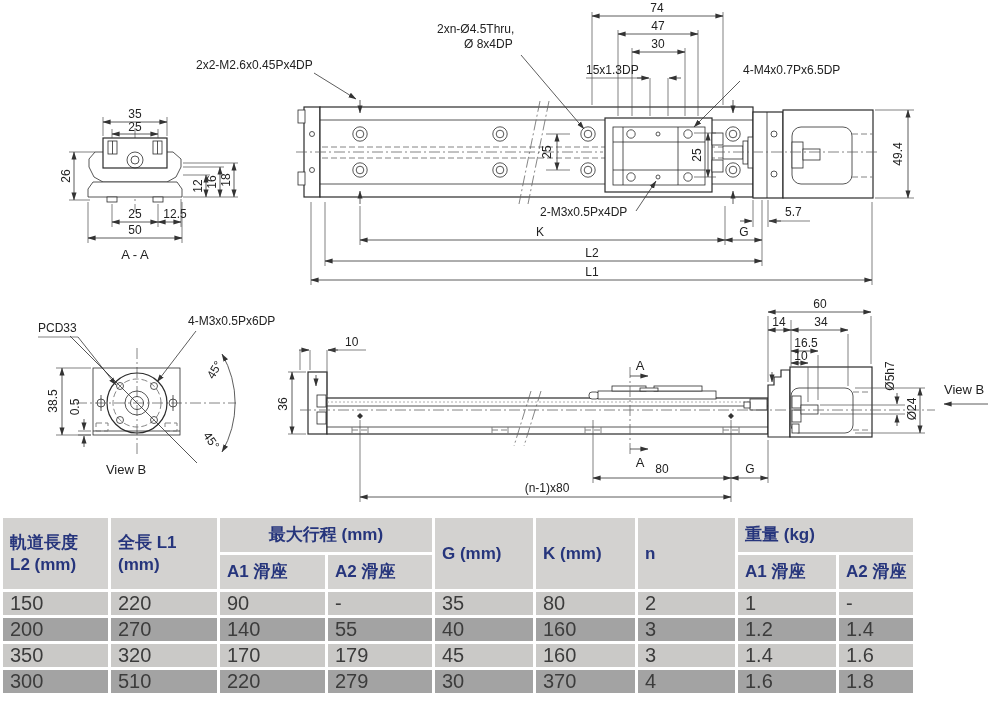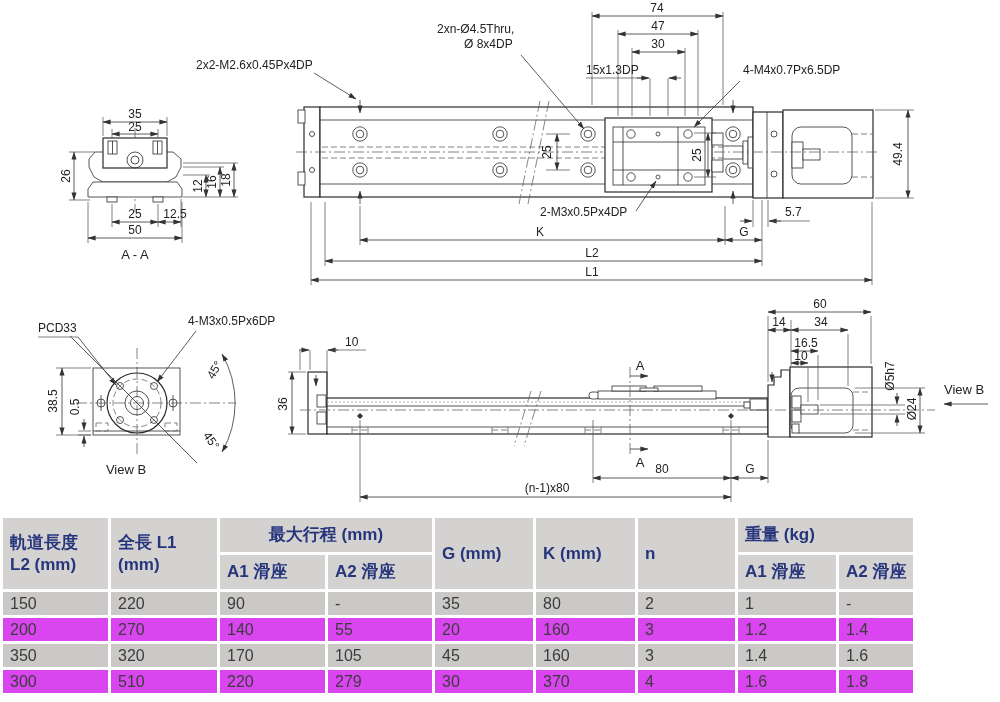--- a/index.html
+++ b/index.html
@@ -16,23 +16,23 @@
   .dot{stroke:#999;stroke-width:0.8;fill:none;stroke-dasharray:2 2;}
   .dt{font-size:12px;}
   .lb{font-size:13px;}
   .mid{text-anchor:middle;}
   
   table.spec{border-collapse:separate;border-spacing:3px;width:916px;table-layout:fixed;margin-top:0px;}
   table.spec td{overflow:hidden;white-space:nowrap;}
   td.hc{background:#d3d2d0;color:#26357c;font-weight:bold;font-size:17px;padding:1px 7px;vertical-align:middle;line-height:1.25;}
   td.hc.cen{text-align:center;}
   tr.hr td{height:32px;}
-  tr.dr td{height:23px;font-size:16px;color:#3c3c3c;padding:0 7px;vertical-align:middle;}
+  tr.dr td{height:23px;font-size:20px;color:#3c3c3c;padding:0 7px;vertical-align:middle;}
   tr.dr.odd td{background:#cac9c7;}
-  tr.dr.even td{background:#d946ef;}
+  tr.dr.even td{background:#a3a3a3;}
 </style>
 </head>
 <body>
 
 
 
 <svg width="1000" height="511" viewBox="0 0 1000 511">
   <defs>
     <marker id="m" viewBox="0 0 10 10" refX="9.5" refY="5" markerWidth="10" markerHeight="10" orient="auto-start-reverse">
       <path d="M0,1.8 L10,5 L0,8.2 z" fill="#333"></path>
@@ -418,31 +418,31 @@
     <td>80</td>
     <td>2</td>
     <td>1</td>
     <td>-</td>
   </tr>
   <tr class="dr even">
     <td>200</td>
     <td>270</td>
     <td>140</td>
     <td>55</td>
-    <td>20</td>
+    <td>40</td>
     <td>160</td>
     <td>3</td>
     <td>1.2</td>
     <td>1.4</td>
   </tr>
   <tr class="dr odd">
     <td>350</td>
     <td>320</td>
     <td>170</td>
-    <td>105</td>
+    <td>179</td>
     <td>45</td>
     <td>160</td>
     <td>3</td>
     <td>1.4</td>
     <td>1.6</td>
   </tr>
   <tr class="dr even">
     <td>300</td>
     <td>510</td>
     <td>220</td>

